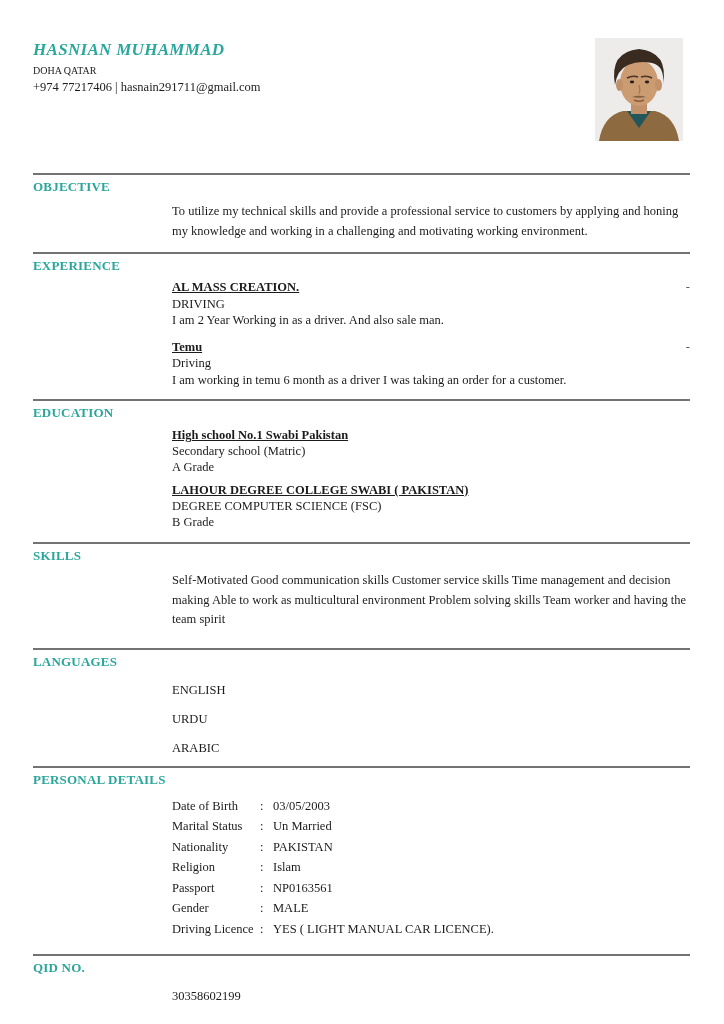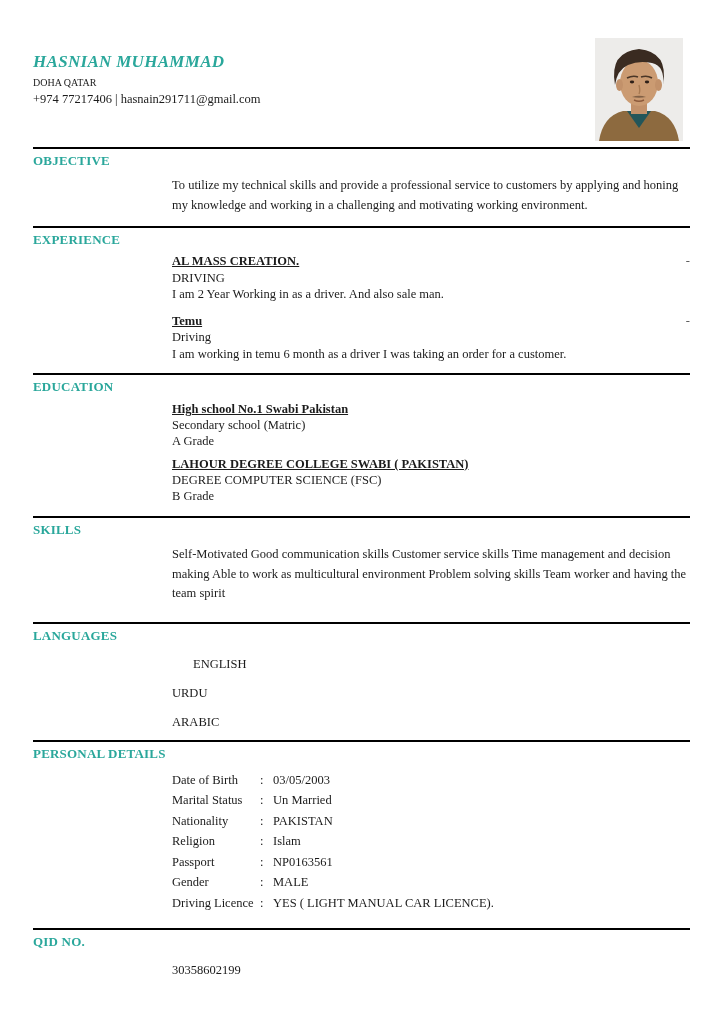--- a/index.html
+++ b/index.html
@@ -8,41 +8,41 @@
     width: 724px; height: 1024px;
     background: #ffffff;
     font-family: "Liberation Serif", serif;
     font-size: 12.5px;
     color: #1b1b1b;
     overflow: hidden;
   }
   .page { position: relative; width: 724px; height: 1024px; padding: 0 34px 0 33px; }
 
   
-  .hdr { position: relative; height: 147px; padding-top: 52px; }
+  .hdr { position: relative; height: 173px; padding-top: 40px; }
   .person-name {
     margin: 0;
     font-size: 17px;
     font-weight: bold;
     font-style: italic;
     color: #2aa79b;
     letter-spacing: 0.3px;
   }
   .person-location { margin-top: 5px; font-size: 10px; }
   .person-contact  { margin-top: 4px; font-size: 12.5px; }
   .photo {
     position: absolute; top: 38px; right: 7px;
     width: 88px; height: 103px;
     background: #edecea;
     overflow: hidden;
   }
   .photo svg { display: block; width: 100%; height: 100%; }
 
   
-  .sec { border-top: 2px solid #000000; }
+  .sec { border-top: 2px solid #737373; }
   .sec-title {
     margin: 4px 0 0 0;
     font-size: 13px;
     font-weight: bold;
     color: #2aa79b;
     letter-spacing: 0.2px;
   }
   .sec-body { margin-left: 139px; margin-right: 0; }
 
   .para { margin: 7px 0 0 0; line-height: 19.5px; }
@@ -55,21 +55,21 @@
   .xp-dates { color: #555555; }
   .sec-experience .sec-body { padding-bottom: 11px; }
 
   .edu-entry { margin-top: 6px; line-height: 16px; }
   .edu-entry + .edu-entry { margin-top: 7px; }
   .sec-education .sec-body { padding-bottom: 12px; }
 
   .sec-skills .sec-body { padding-bottom: 18px; }
 
   .lang-item { margin-top: 13px; line-height: 16px; }
-  .lang-item:first-child { margin-top: 12px; margin-left: 21px; }
+  .lang-item:first-child { margin-top: 12px; }
   .sec-languages .sec-body { padding-bottom: 10px; }
 
   .pd-rows { margin-top: 10px; }
   .pd-row { display: flex; line-height: 16px; margin-bottom: 4.5px; }
   .pd-label { flex: 0 0 88px; }
   .pd-colon { flex: 0 0 12px; text-align: left; }
   .pd-value { margin-left: 1px; }
   .sec-personal .sec-body { padding-bottom: 13px; }
 
   .qid-value { margin-top: 12px; line-height: 16px; }

